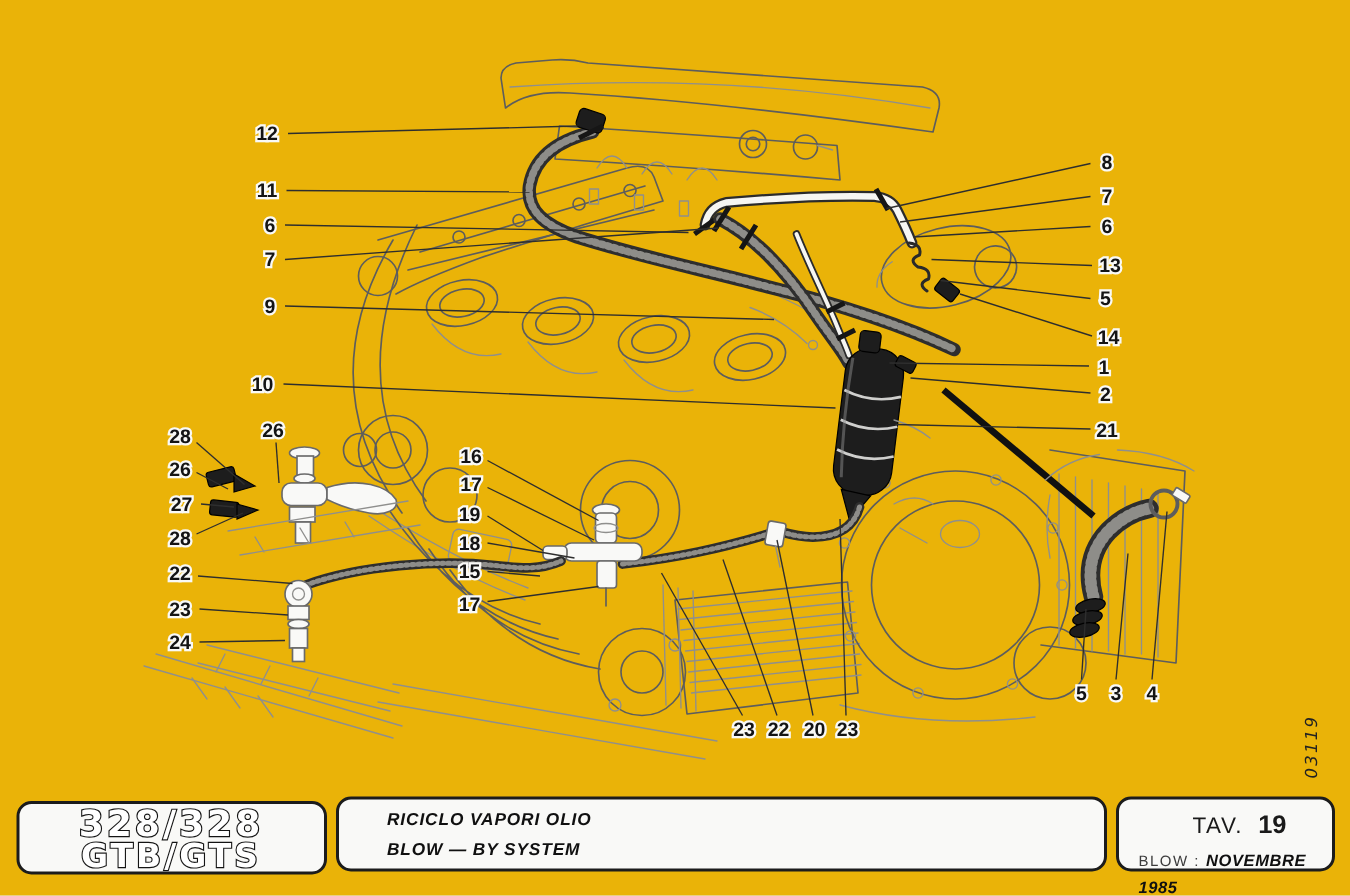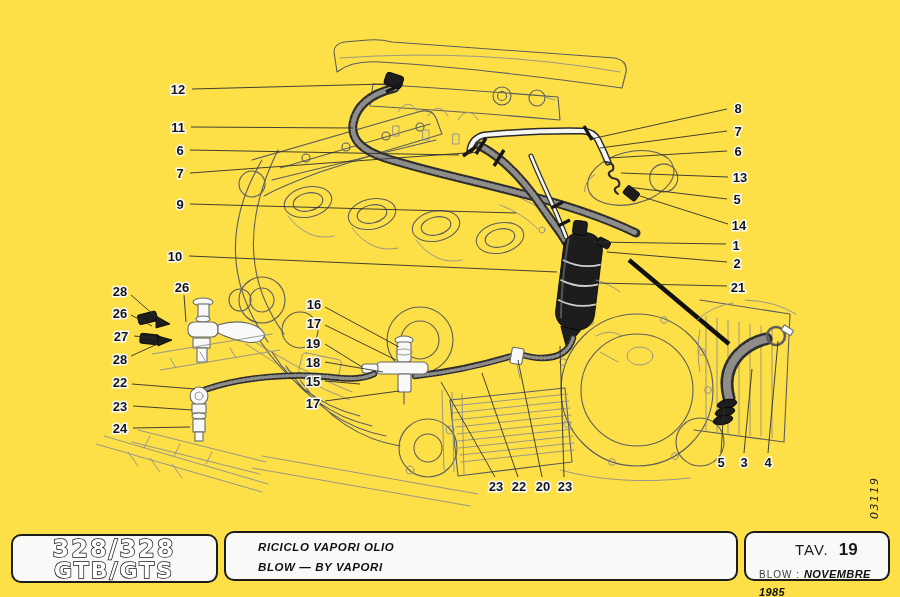--- a/index.html
+++ b/index.html
@@ -1,16 +1,16 @@
 <!DOCTYPE html>
 <html><head>
 <meta charset="utf-8">
 <style>
   html,body{margin:0;padding:0;background:#e8e8e6;}
-  #page{position:relative;width:900px;height:597px;background:#fde047;overflow:hidden;
+  #page{position:relative;width:900px;height:597px;background:#eab308;overflow:hidden;
         font-family:"Liberation Sans", sans-serif;}
   svg text{user-select:none;}
   
   .eng{stroke:#5d5d5d;fill:none;stroke-width:1.1;stroke-linecap:round;stroke-linejoin:round;}
   .eng2{stroke:#8f8f8d;fill:none;stroke-width:.9;stroke-linecap:round;}
   .engf{stroke:#6a6a6a;fill:#f9f9f7;stroke-width:1.1;}
   .hose{stroke:#2e2e2e;fill:none;stroke-width:9;stroke-linecap:round;}
   .hose-thin{stroke:#2e2e2e;fill:none;stroke-width:6.5;stroke-linecap:round;}
   .hose-tex{stroke:#dedcd6;fill:none;stroke-width:5;stroke-linecap:round;stroke-dasharray:1.6 2.9;opacity:.55;}
   .hose-tex2{stroke:#dedcd6;fill:none;stroke-width:3.4;stroke-linecap:round;stroke-dasharray:1.4 2.6;opacity:.55;}
@@ -338,21 +338,21 @@
 
   <div class="fbox" id="logo-box">
     <svg width="203" height="45">
       <text class="logo-text" x="101" y="21" font-size="24">328/328</text>
       <text class="logo-text" x="101" y="42" font-size="22">GTB/GTS</text>
     </svg>
   </div>
 
   <div class="fbox" id="title-box">
     <div class="title-line" style="top:8px">RICICLO VAPORI OLIO</div>
-    <div class="title-line" style="top:28px">BLOW — BY VAPORI</div>
+    <div class="title-line" style="top:28px">BLOW — BY SYSTEM</div>
   </div>
 
   <div class="fbox" id="tav-box">
     <div class="tav-row">
       <span class="tav-label">TAV.</span><span class="tav-num">19</span>
     </div>
     <div class="data-row">
       <span class="data-label">BLOW :</span><span class="data-value">NOVEMBRE 1985</span>
     </div>
   </div>

